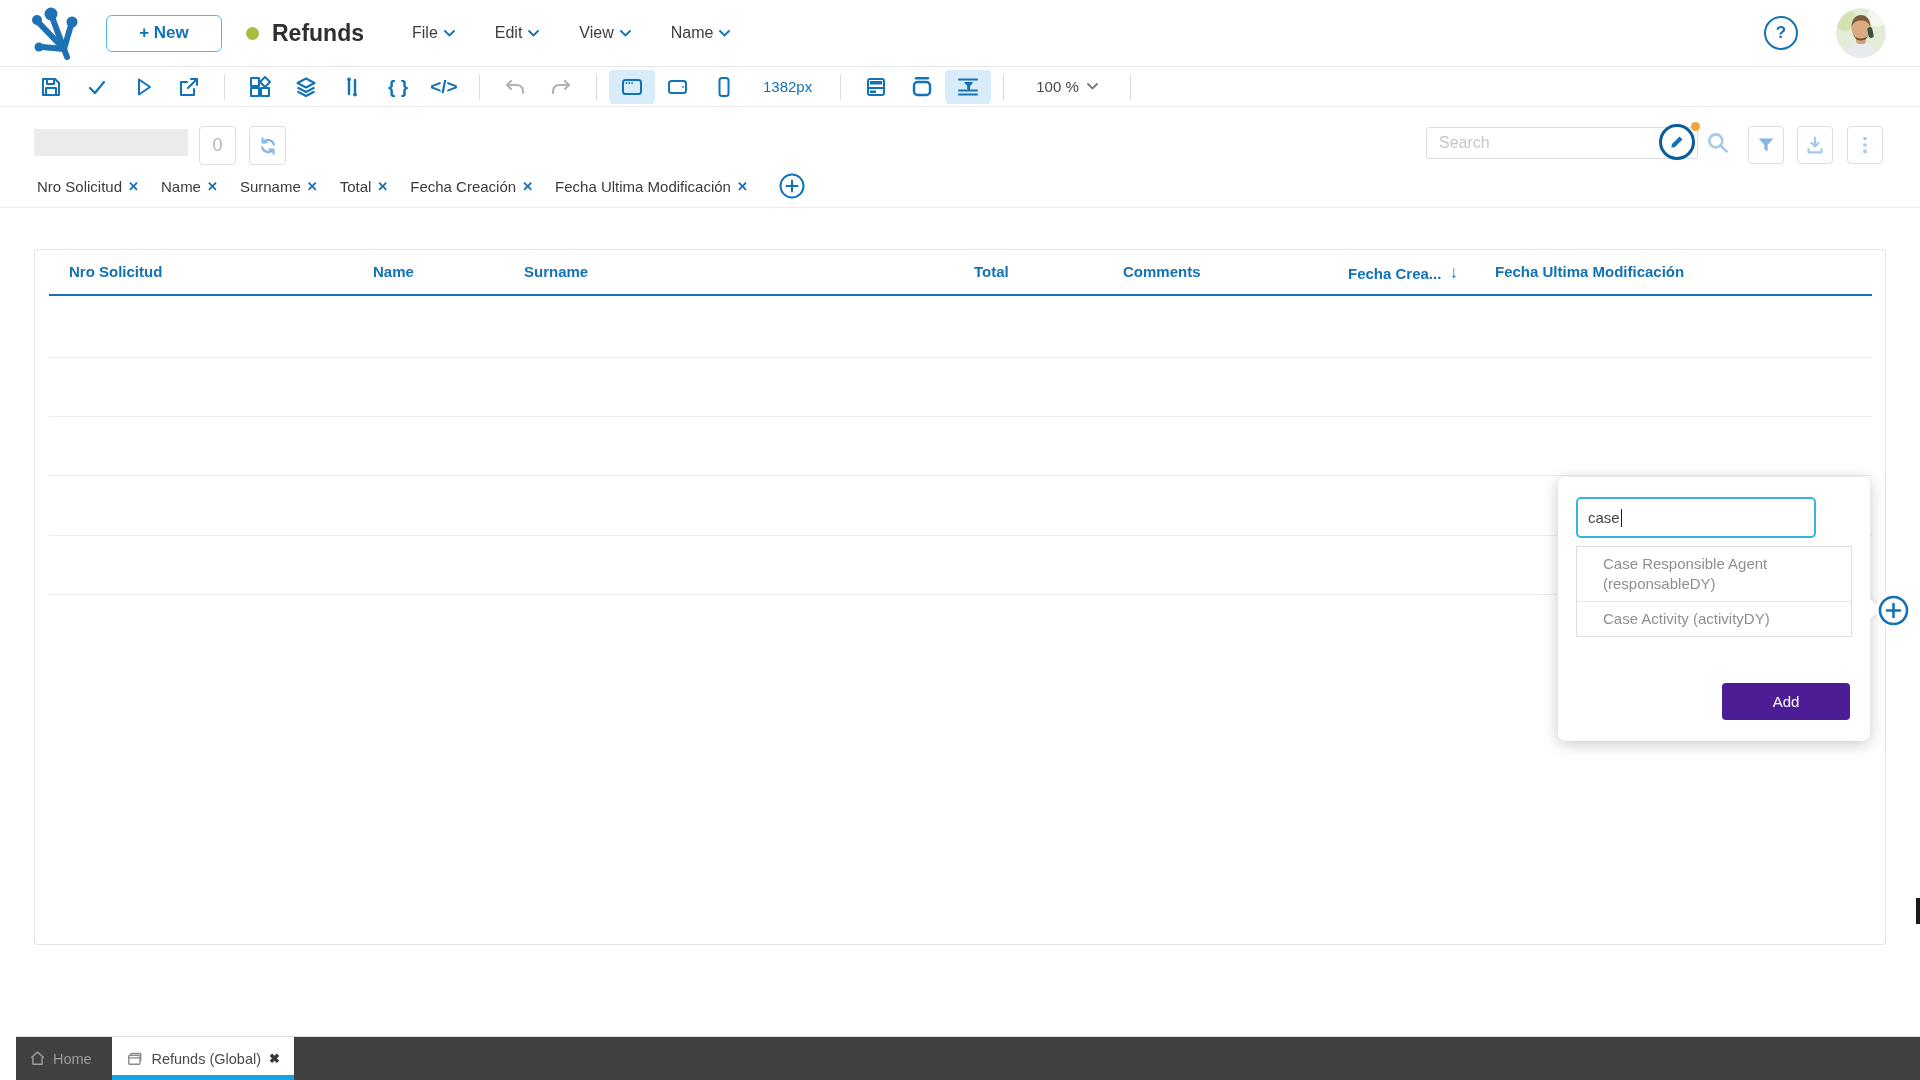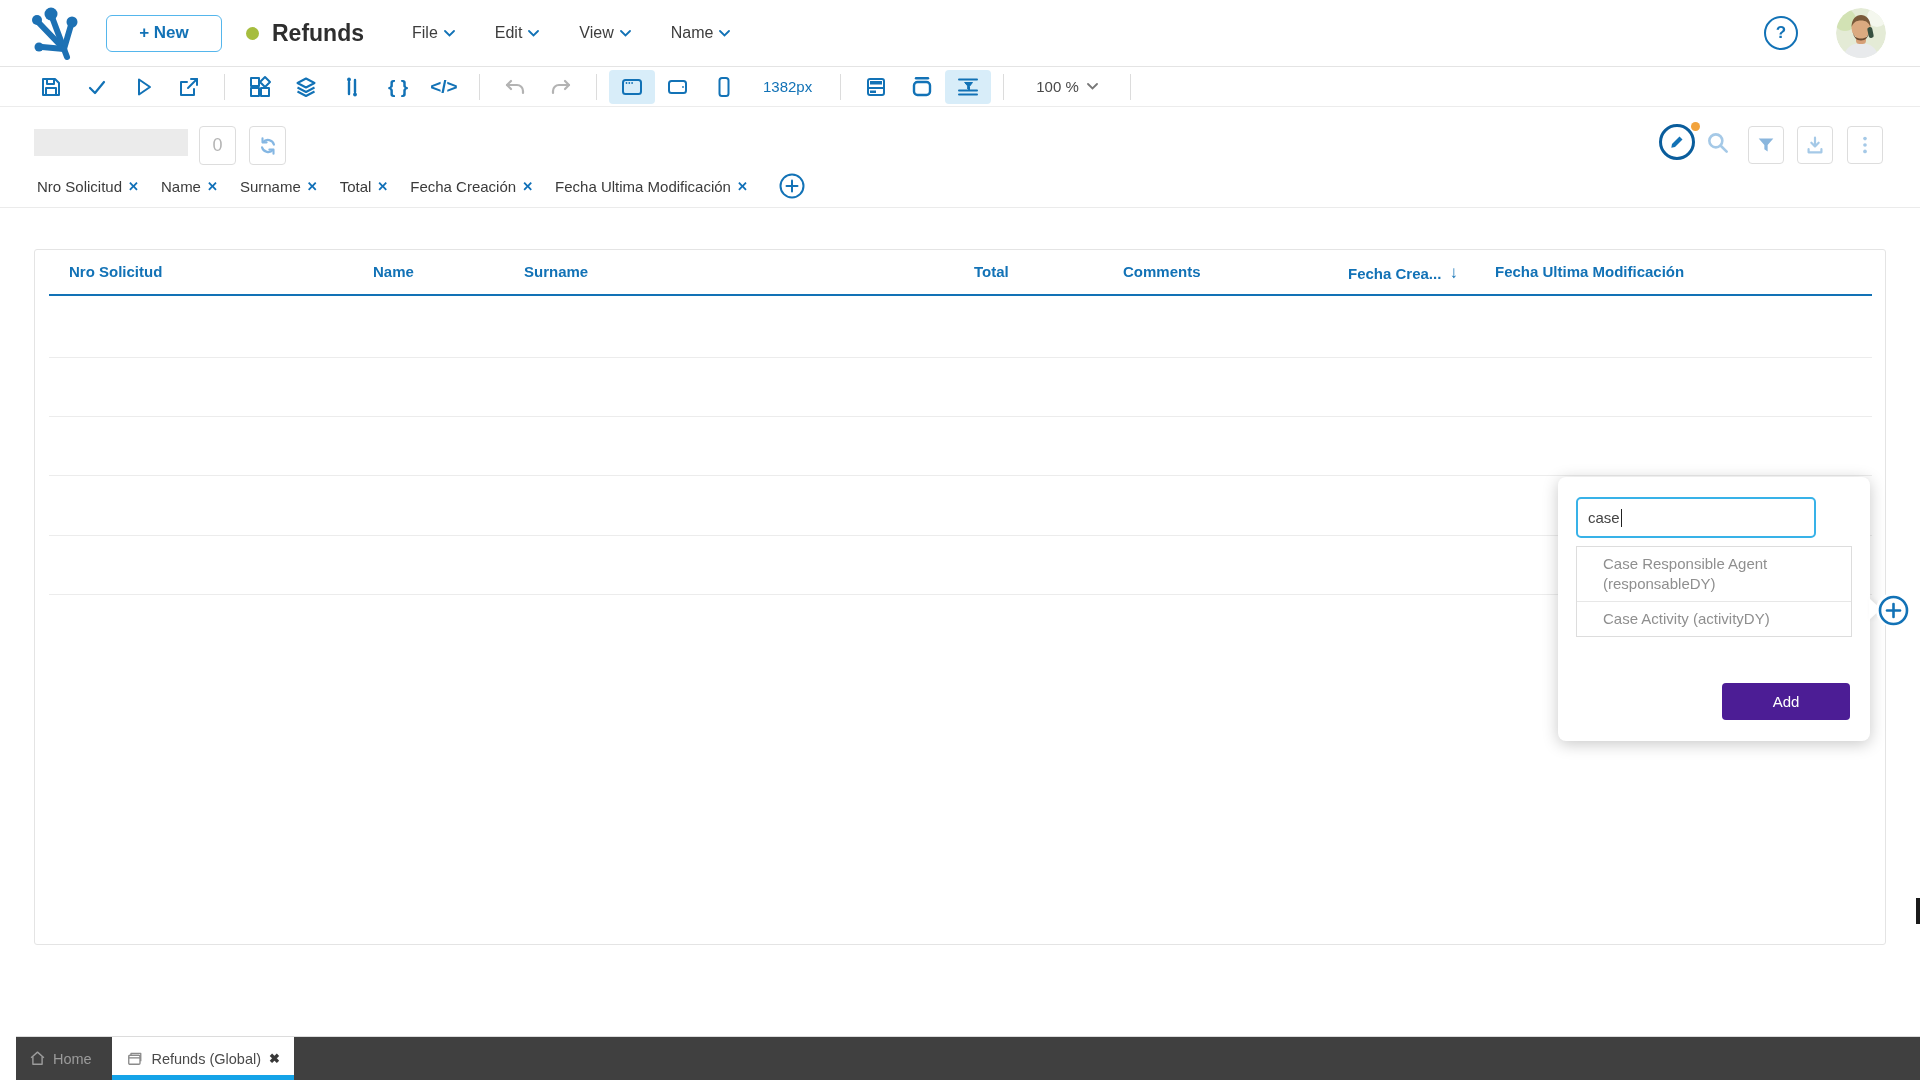--- a/index.html
+++ b/index.html
@@ -294,20 +294,21 @@
   <div class="counter">0</div>
   <div class="refresh-btn">
     <svg width="22" height="22" viewBox="0 0 24 24" fill="none" stroke="#85b7e3" stroke-width="2.3" stroke-linecap="round" stroke-linejoin="round">
         <path d="M18.5 10.5A7 7 0 0 0 6.5 7.8"></path>
         <polyline points="6 3.5 6 8 10.5 8"></polyline>
         <path d="M5.5 13.5a7 7 0 0 0 12 2.7"></path>
         <polyline points="18 20.5 18 16 13.5 16"></polyline>
       </svg>
   </div>
 
+  <input class="search-input" placeholder="Search" style="">
   <div class="pencil-wrap">
     <svg width="16" height="16" viewBox="0 0 16 16">
         <path d="M10.5 2.5l3 3L6 13l-3.7.7L3 10z" fill="#1272b6"></path>
       </svg>
   </div>
   <div class="notif-dot"></div>
   <div class="magnifier">
     <svg width="26" height="26" viewBox="0 0 24 24" fill="none" stroke="#a5c9e7" stroke-width="2.4" stroke-linecap="round">
         <circle cx="10" cy="10" r="6"></circle>
         <line x1="14.5" y1="14.5" x2="20" y2="20"></line>

